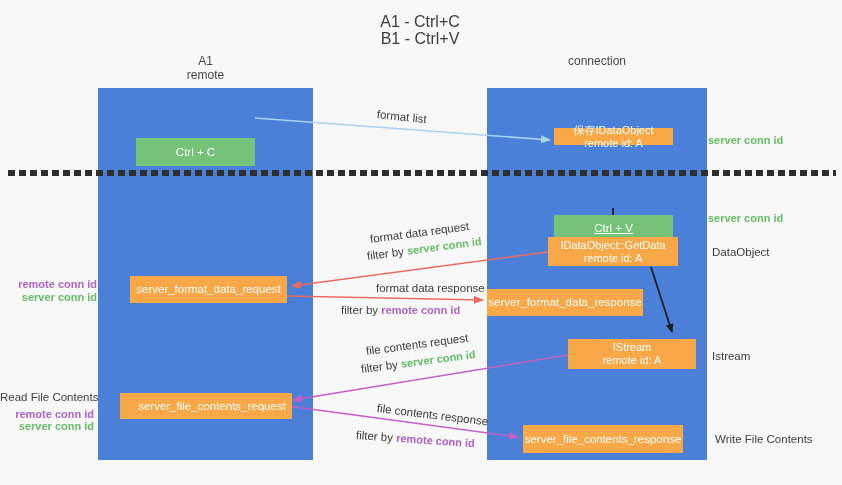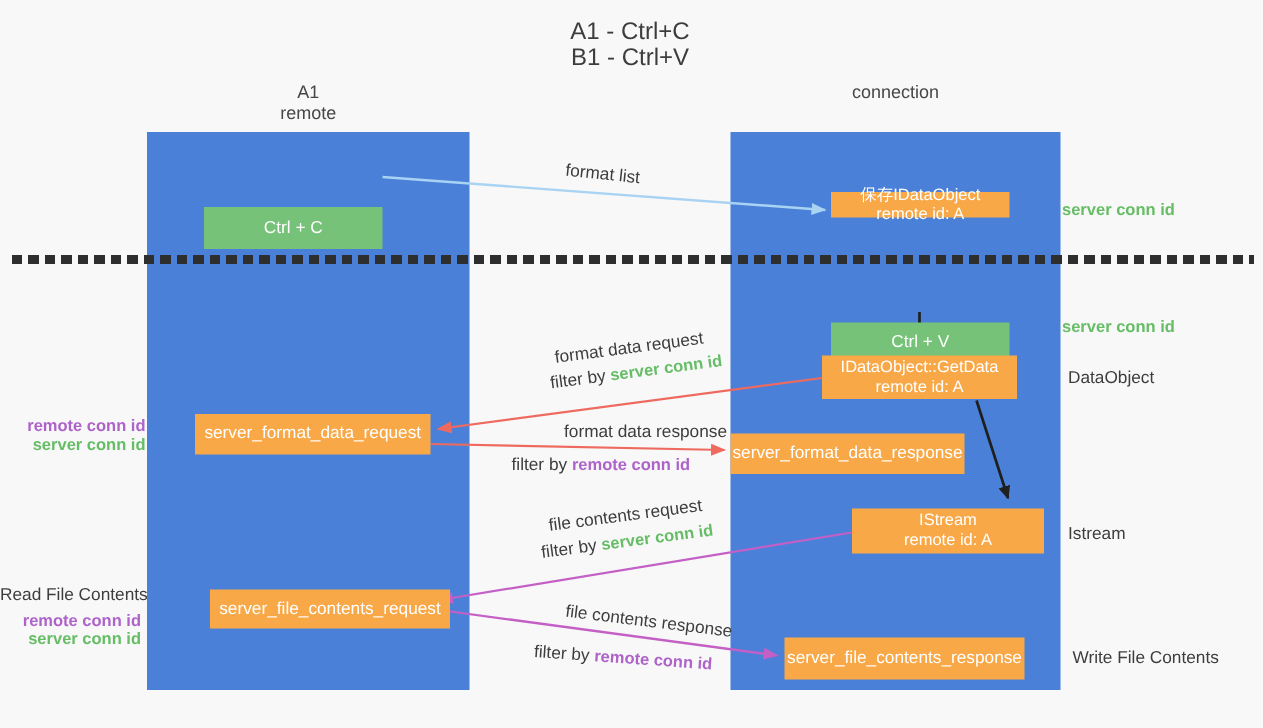--- a/index.html
+++ b/index.html
@@ -80,38 +80,38 @@
     <path d="M288,406 L518,437" style="stroke:var(--magenta);stroke-width:1.5;fill:none" marker-end="url(#ah-magenta)"></path>
   </svg>
 
   <div class="box green-box" style="left:136px;top:104px;width:119px;height:28px;">
     <span>Ctrl + C</span>
   </div>
   <div class="box orange-box" style="left:554px;top:128px;width:119px;height:17px;font-size:11px;">
     <span>保存IDataObject</span>
     <span>remote id: A</span>
   </div>
-  <div class="box green-box" style="left:554px;top:181px;width:119px;height:26px;">
+  <div class="box green-box" style="left:554px;top:181px;width:119px;height:26px;text-decoration:underline;">
     <span>Ctrl + V</span>
   </div>
   <div class="box orange-box" style="left:548px;top:237px;width:130px;height:29px;font-size:11px;">
     <span>IDataObject::GetData</span>
     <span>remote id: A</span>
   </div>
   <div class="box orange-box" style="left:130px;top:276px;width:157px;height:27px;">
     <span>server_format_data_request</span>
   </div>
   <div class="box orange-box" style="left:487px;top:289px;width:156px;height:27px;">
     <span>server_format_data_response</span>
   </div>
   <div class="box orange-box" style="left:568px;top:339px;width:128px;height:30px;font-size:11px;">
     <span>IStream</span>
     <span>remote id: A</span>
   </div>
-  <div class="box orange-box" style="left:140px;top:393px;width:160px;height:26px;">
+  <div class="box orange-box" style="left:120px;top:393px;width:160px;height:26px;padding-left:12px;">
     <span>server_file_contents_request</span>
   </div>
   <div class="box orange-box" style="left:523px;top:425px;width:160px;height:28px;">
     <span>server_file_contents_response</span>
   </div>
 
   <div class="lbl r-dn6" style="left:377px;top:108px;">format list</div>
 
   <div class="lbl r-up" style="left:370px;top:233px;">format data request</div>
   <div class="lbl r-up" style="left:367px;top:250px;">

